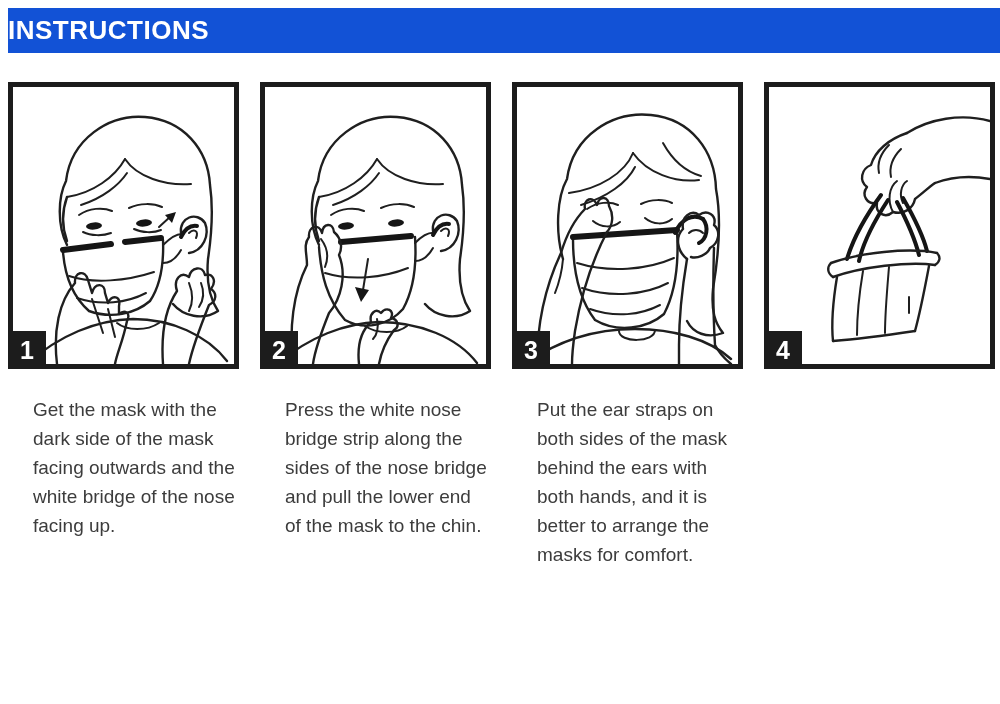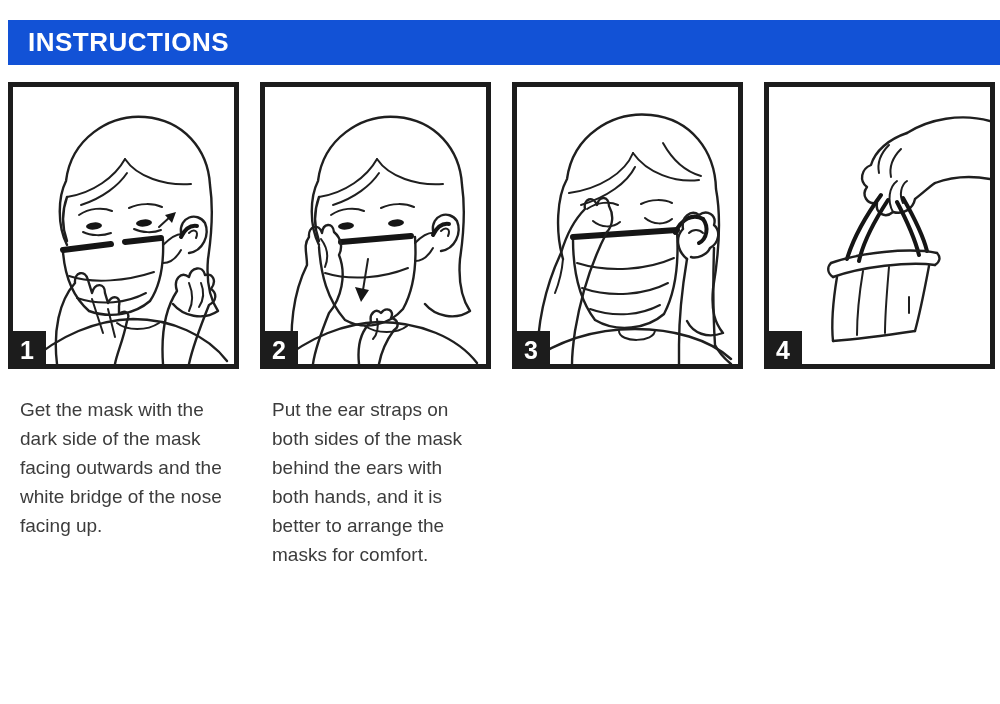--- a/index.html
+++ b/index.html
@@ -2,41 +2,41 @@
 <html><head>
 <meta charset="utf-8">
 <style>
   html,body{margin:0;padding:0;background:#ffffff;}
   body{
     width:1000px;height:704px;position:relative;
     font-family:"Liberation Sans", sans-serif;
     -webkit-font-smoothing:antialiased;
   }
   .banner{
-    position:absolute;left:8px;top:20px;width:992px;height:45px;
-    display:flex;align-items:center;padding-left:20px;box-sizing:border-box;
+    position:absolute;left:8px;top:8px;width:992px;height:45px;
+    display:flex;align-items:center;box-sizing:border-box;
   }
   .banner-title{
     color:#ffffff;font-size:26px;font-weight:bold;letter-spacing:0.5px;
   }
   .panels{
     position:absolute;left:8px;top:82px;display:flex;gap:21px;
   }
   .panel{
     width:231px;height:287px;border:5px solid #1c1c1c;background:#ffffff;
     position:relative;box-sizing:border-box;
   }
   .panel svg{display:block;width:221px;height:277px;}
   .badge{
     position:absolute;left:-5px;bottom:-5px;width:38px;height:38px;
     background:#1c1c1c;color:#ffffff;display:flex;align-items:center;justify-content:center;
     font-size:25px;font-weight:bold;
   }
   .captions{
-    position:absolute;left:0;top:395px;display:flex;gap:21px;
+    position:absolute;left:13px;top:395px;display:flex;gap:21px;
   }
   .caption{
     width:231px;box-sizing:border-box;padding-left:20px;padding-right:4px;
     font-size:19px;line-height:29px;color:#3c3c3c;
   }
   .ln{stroke:#1f1f1f;stroke-width:2.4;fill:none;stroke-linecap:round;stroke-linejoin:round;}
   .fine{stroke:#1f1f1f;stroke-width:2;fill:none;stroke-linecap:round;stroke-linejoin:round;}
   .band{stroke:#151515;stroke-width:6;fill:none;stroke-linecap:round;}
   .strap{stroke:#151515;stroke-width:4;fill:none;stroke-linecap:round;}
   .dark{fill:#151515;stroke:none;}
@@ -201,14 +201,15 @@
       <path class="fine" d="M120,180 C118,204 116,226 116,246"></path>
       <path class="fine" d="M140,210 L140,226"></path>
     </svg>
     <div class="badge">4</div>
   </div>
 
 </div>
 
 <div class="captions">
   <div class="caption">Get the mask with the dark side of the mask facing outwards and the white bridge of the nose facing up.</div>
+  <div class="caption">Press the white nose bridge strip along the sides of the nose bridge and pull the lower end of the mask to the chin.</div>
   <div class="caption">Put the ear straps on both sides of the mask behind the ears with both hands, and it is better to arrange the masks for comfort.</div>
 </div>
 
 </body></html>

